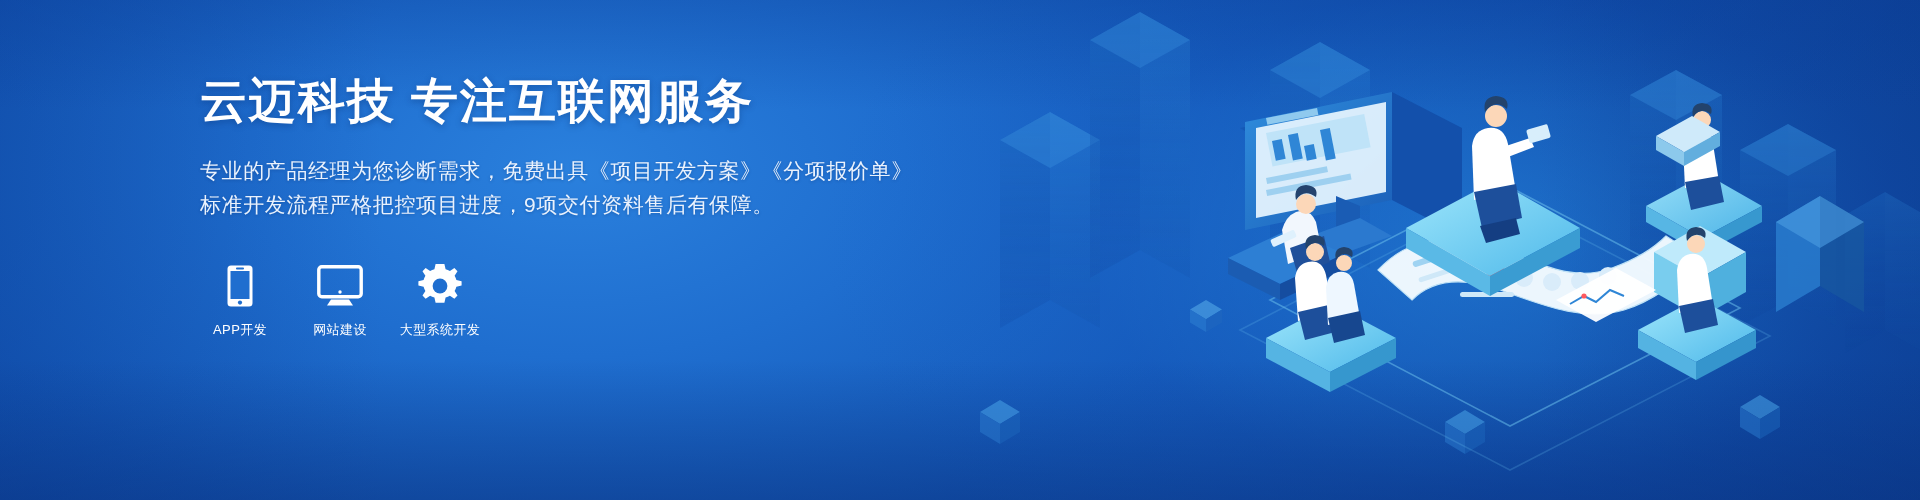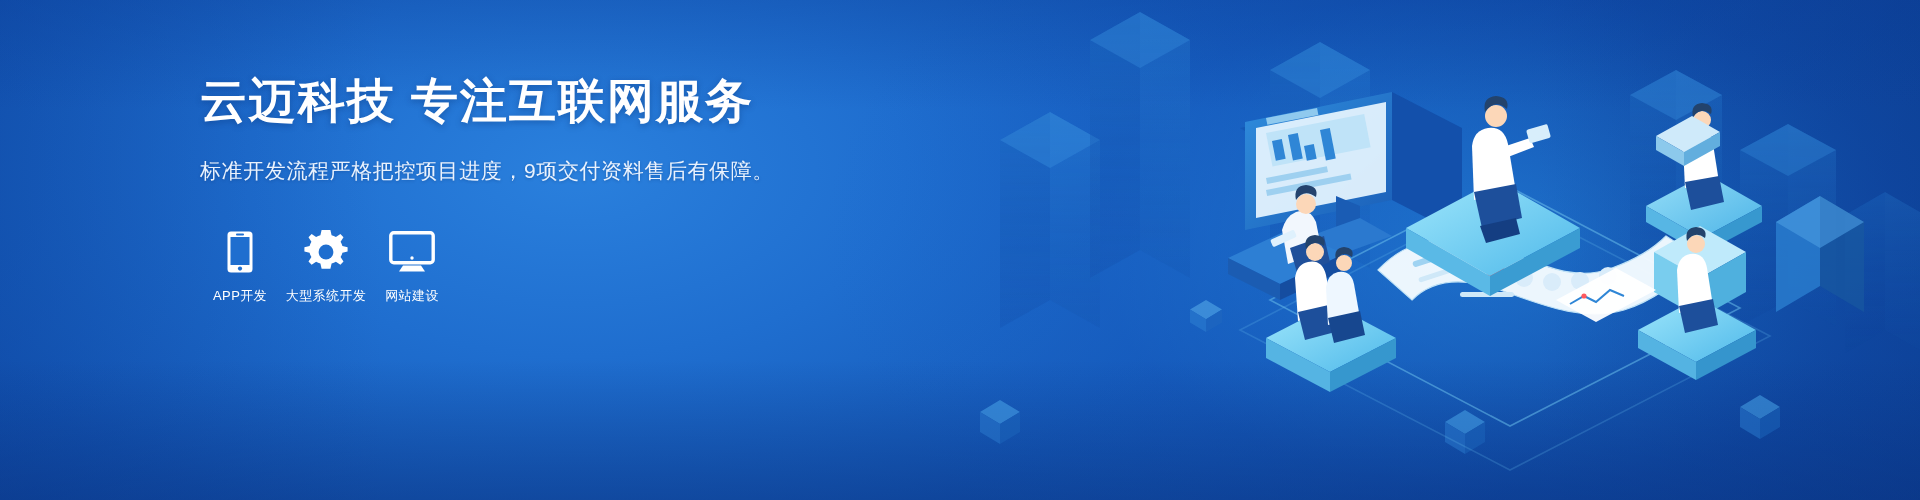--- a/index.html
+++ b/index.html
@@ -70,21 +70,21 @@
     letter-spacing: .6px;
     white-space: nowrap;
     margin: 0;
     text-shadow: 0 1px 3px rgba(5,40,100,.30);
   }
   
   .services {
     display: flex;
     align-items: flex-end;
     margin-top: 42px;
-    gap: 6px;
+    gap: 20px;
   }
   .service {
     width: 80px;
     display: flex;
     flex-direction: column;
     align-items: center;
     cursor: pointer;
   }
   .service .ico {
     height: 44px;
@@ -325,62 +325,63 @@
         <polygon points="880,196 924,222 924,312 880,286" fill="#18589f" opacity=".7"></polygon>
         <polygon points="836,222 880,196 924,222 880,248" fill="#4c9ee2" opacity=".6"></polygon>
       </g>
     </svg>
   </div>
 
   <div class="content">
 
     <h1 class="headline">云迈科技 专注互联网服务</h1>
 
+    <p class="subline">专业的产品经理为您诊断需求，免费出具《项目开发方案》《分项报价单》</p>
 
     <p class="subline">标准开发流程严格把控项目进度，9项交付资料售后有保障。</p>
 
     <div class="services">
 
       <div class="service">
         <span class="ico">
           <svg width="26" height="42" viewBox="0 0 26 42" xmlns="http://www.w3.org/2000/svg">
             <rect x="0.5" y="0.5" width="25" height="41" rx="3.5" fill="#ffffff"></rect>
             <rect x="3.5" y="6" width="19" height="28" fill="#1f6ecf"></rect>
             <rect x="9" y="2.6" width="8" height="1.8" rx="0.9" fill="#1f6ecf"></rect>
             <circle cx="13" cy="37.6" r="2.1" fill="#1f6ecf"></circle>
           </svg>
         </span>
         <span class="lbl">APP开发</span>
       </div>
 
 
+
+      <div class="service">
+        <span class="ico">
+          <svg width="46" height="42" viewBox="0 0 46 42" xmlns="http://www.w3.org/2000/svg">
+            <rect x="1.8" y="1.8" width="42.4" height="30" rx="3" fill="none" stroke="#ffffff" stroke-width="3.4"></rect>
+            <circle cx="23" cy="27" r="1.7" fill="#ffffff"></circle>
+            <polygon points="14,34.5 32,34.5 36,40.4 10,40.4" fill="#ffffff"></polygon>
+          </svg>
+        </span>
+        <span class="lbl">网站建设</span>
+      </div>
 
       <div class="service">
         <span class="ico">
           <svg width="44" height="44" viewBox="0 0 44 44" xmlns="http://www.w3.org/2000/svg">
             <path d="M22 0 l4.4 0 l1.2 5.2 a17.5 17.5 0 0 1 4.3 1.8 l4.5 -2.9 l3.1 3.1
                      l-2.9 4.5 a17.5 17.5 0 0 1 1.8 4.3 l5.2 1.2 l0 4.4 l-5.2 1.2
                      a17.5 17.5 0 0 1 -1.8 4.3 l2.9 4.5 l-3.1 3.1 l-4.5 -2.9
                      a17.5 17.5 0 0 1 -4.3 1.8 l-1.2 5.2 l-4.4 0 l-4.4 0 l-1.2 -5.2
                      a17.5 17.5 0 0 1 -4.3 -1.8 l-4.5 2.9 l-3.1 -3.1 l2.9 -4.5
                      a17.5 17.5 0 0 1 -1.8 -4.3 l-5.2 -1.2 l0 -4.4 l5.2 -1.2
                      a17.5 17.5 0 0 1 1.8 -4.3 l-2.9 -4.5 l3.1 -3.1 l4.5 2.9
                      a17.5 17.5 0 0 1 4.3 -1.8 l1.2 -5.2 z" fill="#ffffff"></path>
             <circle cx="22" cy="22" r="7.4" fill="#1f6ecf"></circle>
           </svg>
         </span>
         <span class="lbl">大型系统开发</span>
       </div>
 
-      <div class="service">
-        <span class="ico">
-          <svg width="46" height="42" viewBox="0 0 46 42" xmlns="http://www.w3.org/2000/svg">
-            <rect x="1.8" y="1.8" width="42.4" height="30" rx="3" fill="none" stroke="#ffffff" stroke-width="3.4"></rect>
-            <circle cx="23" cy="27" r="1.7" fill="#ffffff"></circle>
-            <polygon points="14,34.5 32,34.5 36,40.4 10,40.4" fill="#ffffff"></polygon>
-          </svg>
-        </span>
-        <span class="lbl">网站建设</span>
-      </div>
-
     </div>
   </div>
 </div>
 
 </body></html>

